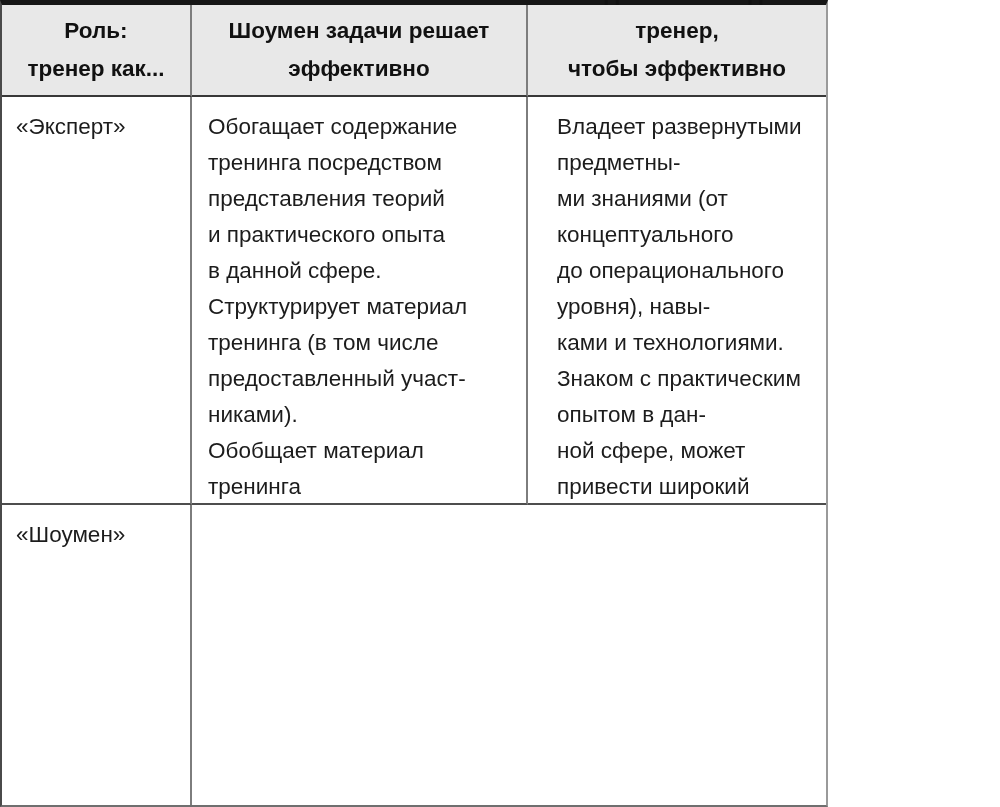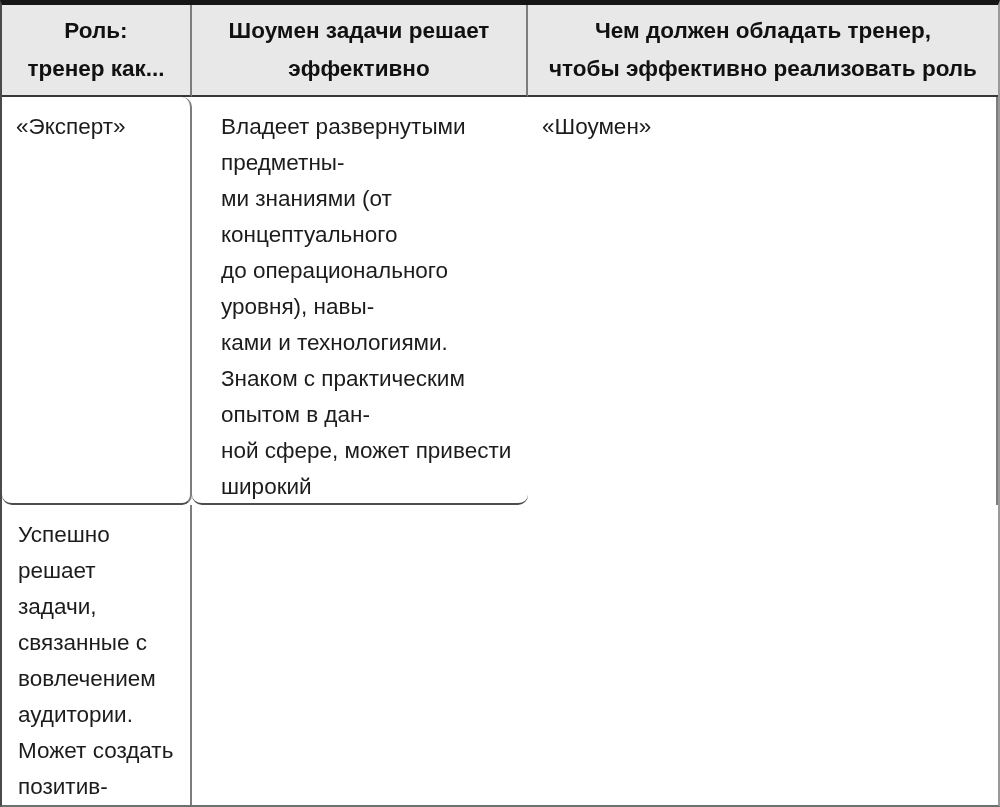--- a/index.html
+++ b/index.html
@@ -8,21 +8,21 @@
     background: #ffffff;
   }
   * { box-sizing: border-box; }
   .page {
     width: 1000px;
     height: 807px;
     font-family: "Liberation Sans", "DejaVu Sans", sans-serif;
     color: #1c1c1c;
   }
   .table {
-    width: 1000px;
+    width: 828px;
     height: 807px;
     display: grid;
     grid-template-columns: 190px 336px 1fr;
     grid-template-rows: 92px 408px 1fr;
     border-top: 5px solid #161616;
     border-left: 2px solid #4a4a4a;
     border-right: 2px solid #9a9a9a;
     border-bottom: 2px solid #6f6f6f;
     background: #ffffff;
   }
@@ -42,54 +42,57 @@
   }
   .td {
     background: #ffffff;
     font-size: 22.5px;
     line-height: 36px;
     white-space: pre-wrap;
     padding: 12px 14px 0 14px;
     overflow: hidden;
   }
   .col-sep { border-right: 2px solid #7d7d7d; }
-  .row-sep { border-bottom: 2px solid #4d4d4d; border-radius: 10px; }
+  .row-sep { border-bottom: 2px solid #4d4d4d; }
   .td.col2 { padding-left: 16px; }
   .td.col3 { padding-left: 29px; }
 </style>
 </head>
 <body>
 
 <div class="page">
   <div class="table">
 
     <div class="th col-sep">Роль:
 тренер как...</div>
     <div class="th col-sep">Шоумен задачи решает
 эффективно</div>
     <div class="th">Чем должен обладать тренер,
 чтобы эффективно реализовать роль</div>
 
     <div class="td col1 col-sep row-sep">«Эксперт»</div>
+    <div class="td col2 col-sep row-sep">Обогащает содержание
+тренинга посредством
+представления теорий
+и практического опыта
+в данной сфере.
+Структурирует материал
+тренинга (в том числе
+предоставленный участ-
+никами).
+Обобщает материал
+тренинга</div>
     <div class="td col3 row-sep">Владеет развернутыми предметны-
 ми знаниями (от концептуального
 до операционального уровня), навы-
 ками и технологиями.
 Знаком с практическим опытом в дан-
 ной сфере, может привести широкий
 спектр  практических примеров
 на все случаи жизни в этой области.
 Владеет техникой схематизации
 и обобщения, способен интегриро-
 вать материал участников в схему</div>
 
     <div class="td col1 col-sep">«Шоумен»</div>
-    <div class="td col2 col-sep">Успешно решает задачи,
-связанные с вовлечением
-аудитории.
-Может создать позитив-
-ную атмосферу.
-Полезен, когда необходи-
-мо разбудить и зарядить
-аудиторию</div>
 
   </div>
 </div>
 
 </body></html>

